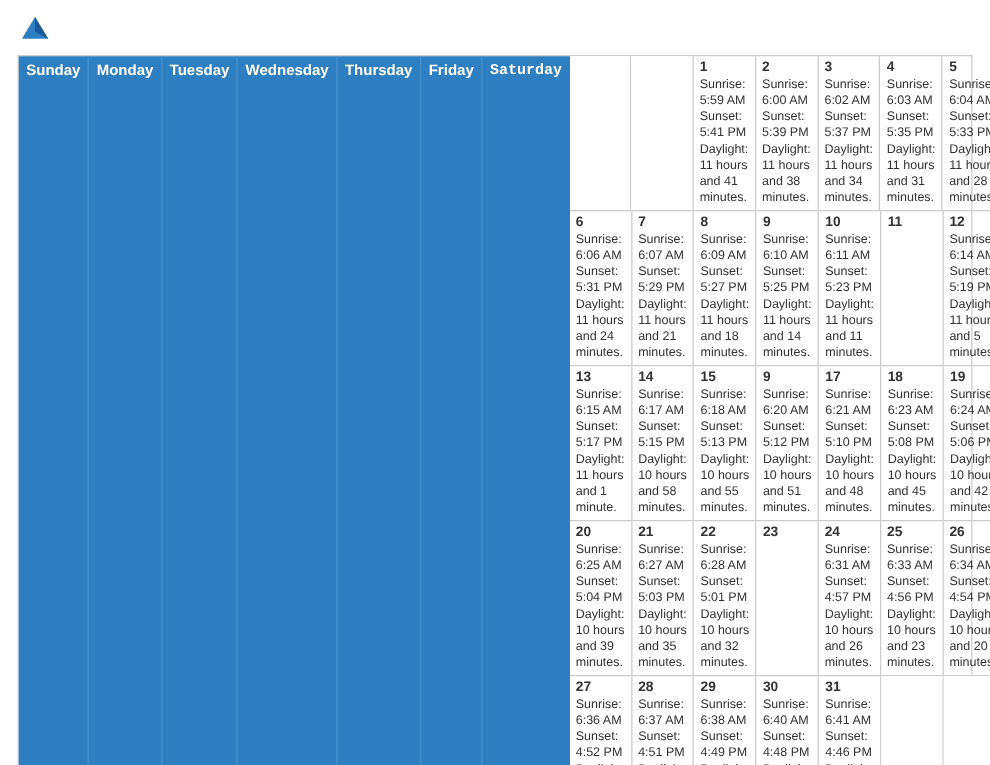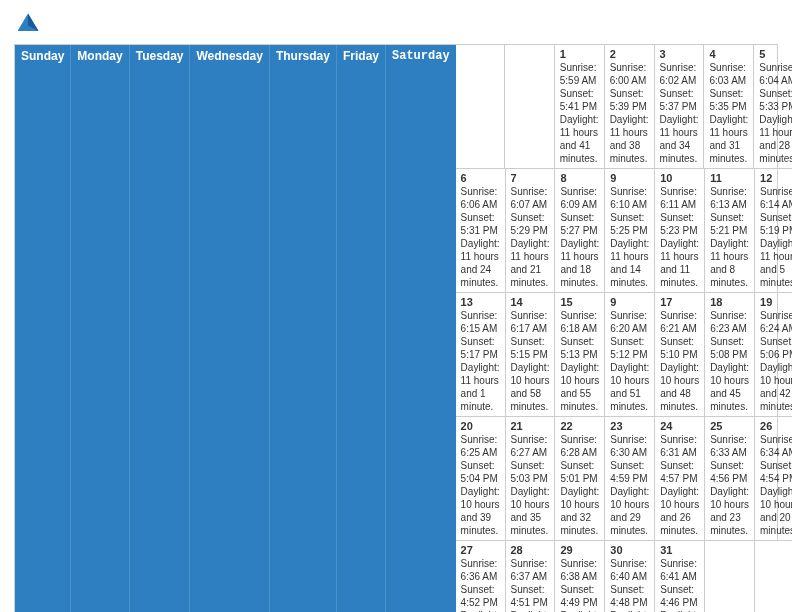--- a/index.html
+++ b/index.html
@@ -179,21 +179,20 @@
           <div class="cal-cell">
             <span class="day-num">9</span>
             <div class="info">Sunrise: 6:10 AM<br>Sunset: 5:25 PM<br>Daylight: 11 hours and 14 minutes.</div>
           </div>
           <div class="cal-cell">
             <span class="day-num">10</span>
             <div class="info">Sunrise: 6:11 AM<br>Sunset: 5:23 PM<br>Daylight: 11 hours and 11 minutes.</div>
           </div>
           <div class="cal-cell">
             <span class="day-num">11</span>
-            <div class="info">Sunrise: 6:13 AM<br>Sunset: 5:21 PM<br>Daylight: 11 hours and 8 minutes.</div>
           </div>
           <div class="cal-cell">
             <span class="day-num">12</span>
             <div class="info">Sunrise: 6:14 AM<br>Sunset: 5:19 PM<br>Daylight: 11 hours and 5 minutes.</div>
           </div>
         </div>
         <div class="cal-row">
           <div class="cal-cell">
             <span class="day-num">13</span>
             <div class="info">Sunrise: 6:15 AM<br>Sunset: 5:17 PM<br>Daylight: 11 hours and 1 minute.</div>
@@ -231,21 +230,20 @@
           <div class="cal-cell">
             <span class="day-num">21</span>
             <div class="info">Sunrise: 6:27 AM<br>Sunset: 5:03 PM<br>Daylight: 10 hours and 35 minutes.</div>
           </div>
           <div class="cal-cell">
             <span class="day-num">22</span>
             <div class="info">Sunrise: 6:28 AM<br>Sunset: 5:01 PM<br>Daylight: 10 hours and 32 minutes.</div>
           </div>
           <div class="cal-cell">
             <span class="day-num">23</span>
-            <div class="info">Sunrise: 6:30 AM<br>Sunset: 4:59 PM<br>Daylight: 10 hours and 29 minutes.</div>
           </div>
           <div class="cal-cell">
             <span class="day-num">24</span>
             <div class="info">Sunrise: 6:31 AM<br>Sunset: 4:57 PM<br>Daylight: 10 hours and 26 minutes.</div>
           </div>
           <div class="cal-cell">
             <span class="day-num">25</span>
             <div class="info">Sunrise: 6:33 AM<br>Sunset: 4:56 PM<br>Daylight: 10 hours and 23 minutes.</div>
           </div>
           <div class="cal-cell">

